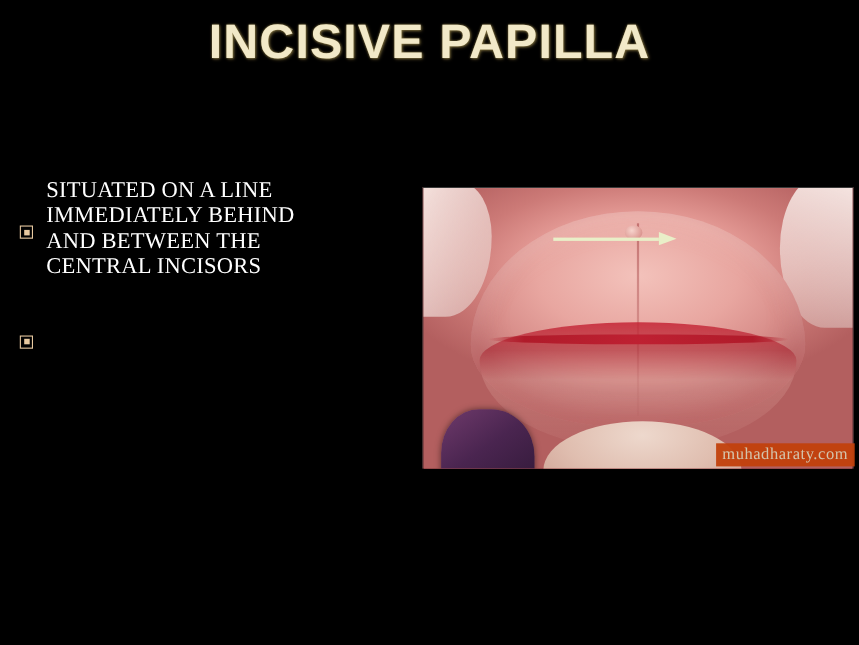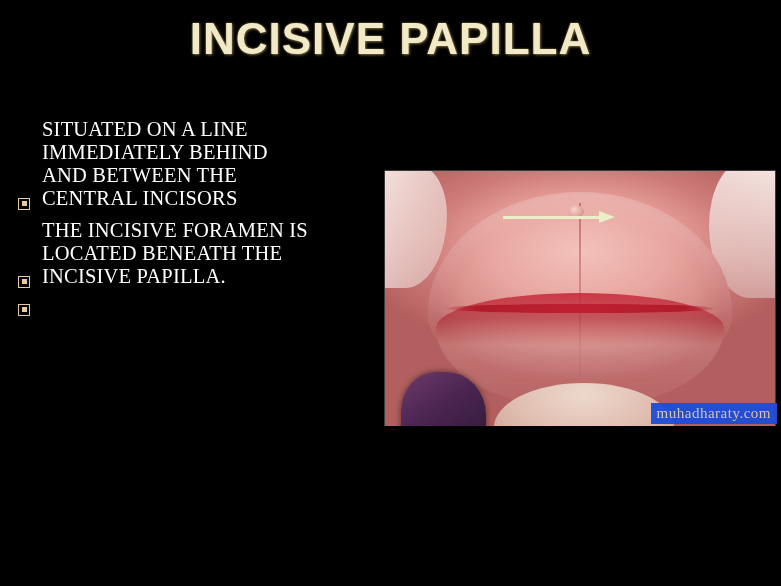--- a/index.html
+++ b/index.html
@@ -34,22 +34,23 @@
     text-shadow: 0 0 2px #8a7a45, 1px 1px 3px #6b5d33;
   }
   .bullets {
     position: absolute;
     left: 18px;
     top: 118px;
     width: 360px;
   }
   .bullet {
     display: flex;
-    align-items: flex-end;
+    align-items: center;
     margin-bottom: 9px;
+    margin-top: 44px;
   }
   .bullet-marker {
     flex: 0 0 auto;
     width: 12px;
     height: 12px;
     margin-top: 7px;
     margin-right: 12px;
     border: 1px solid #e8c9a0;
     box-sizing: border-box;
     position: relative;
@@ -201,21 +202,21 @@
     height: 0;
     border-top: 6px solid transparent;
     border-bottom: 6px solid transparent;
     border-left: 16px solid #e9efc8;
   }
   .watermark {
     position: absolute;
     right: 4px;
     bottom: 2px;
     padding: 2px 6px;
-    background: #1d4ed8;
+    background: #c2410c;
     color: #d6c9b0;
     font-family: "Liberation Serif", serif;
     font-size: 15px;
     letter-spacing: 0.5px;
     opacity: 0.95;
     margin-top: 21px;
   }
 </style>
 </head>
 <body>
@@ -227,26 +228,20 @@
   <div class="bullets">
 
     <div class="bullet">
       <span class="bullet-marker"></span>
       <span class="bullet-text">SITUATED ON A LINE
 IMMEDIATELY BEHIND
 AND BETWEEN THE
 CENTRAL INCISORS</span>
     </div>
 
-    <div class="bullet">
-      <span class="bullet-marker"></span>
-      <span class="bullet-text">THE INCISIVE FORAMEN IS
-LOCATED BENEATH THE
-INCISIVE PAPILLA.</span>
-    </div>
 
 
     <div class="bullet">
       <span class="bullet-marker"></span>
     </div>
 
   </div>
 
   <div class="photo">
     <div class="photo-inner">

